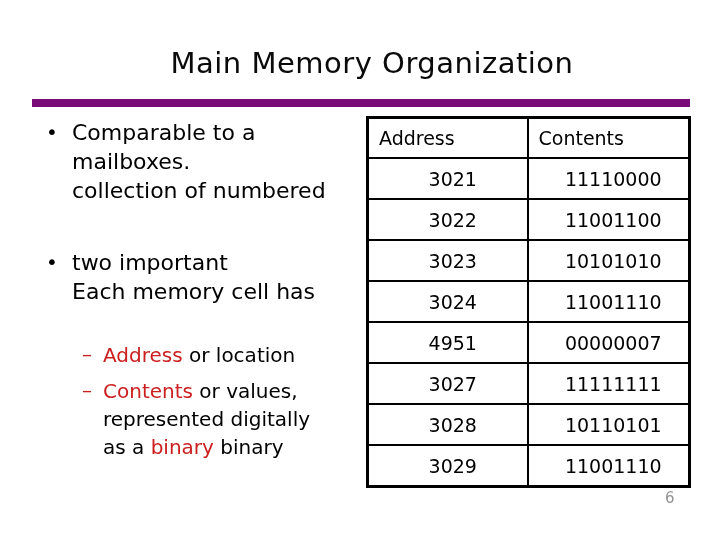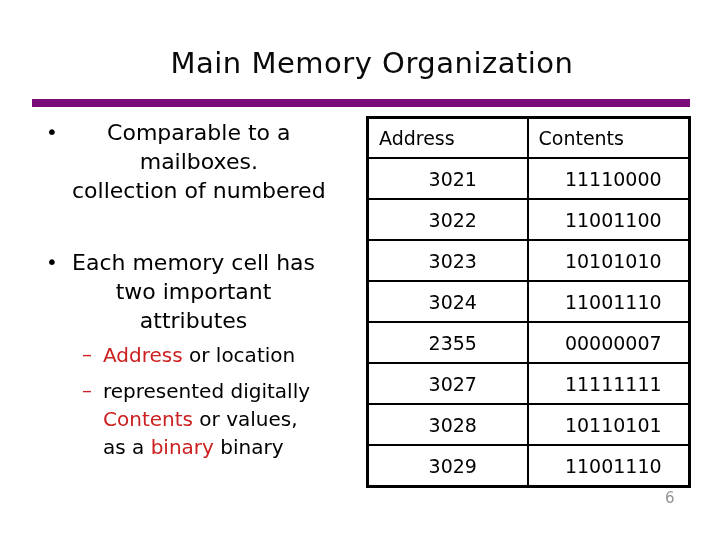--- a/index.html
+++ b/index.html
@@ -16,21 +16,21 @@
     position:absolute;left:32px;top:99px;width:658px;height:8px;
     background:var(--accent,#7A0C7A);
   }
   .bullet{
     position:absolute;left:44px;padding-left:28px;
     font-size:22px;line-height:29px;
   }
   .b1{top:118px;}
   .b2{top:248px;}
   .dot{position:absolute;left:2px;top:0;font-size:20px;}
-  .bline{display:block;white-space:nowrap;text-align:center;}
+  .bline{display:block;white-space:nowrap;}
   .sub{
     position:absolute;left:82px;padding-left:21px;
     font-size:20px;line-height:28px;
   }
   .s1{top:341px;}
   .s2{top:377px;}
   .dash{position:absolute;left:0;top:-1px;color:var(--red,#CC2020);}
   .red{color:var(--red,#CC2020);}
   .sline{display:block;white-space:nowrap;}
   table.mem{
@@ -61,34 +61,33 @@
 
   <div class="bullet b1">
     <span class="dot">•</span>
     <span class="bline">Comparable to a</span>
     <span class="bline">mailboxes.</span>
     <span class="bline">collection of numbered</span>
   </div>
 
   <div class="bullet b2">
     <span class="dot">•</span>
+    <span class="bline">two important</span>
     <span class="bline">Each memory cell has</span>
-    <span class="bline">two important</span>
-    <span class="bline">attributes</span>
   </div>
 
   <div class="sub s1">
     <span class="dash">–</span>
     <span class="sline"><span class="red">Address</span><span> or location</span></span>
   </div>
 
   <div class="sub s2">
     <span class="dash">–</span>
+    <span class="sline"><span class="red">Contents</span><span> or values,</span></span>
     <span class="sline">represented digitally</span>
-    <span class="sline"><span class="red">Contents</span><span> or values,</span></span>
     <span class="sline"><span>as a </span><span class="red">binary</span><span> binary</span></span>
   </div>
 
   <table class="mem">
     <colgroup>
         <col style="width:160px">
         <col style="width:162px">
       </colgroup>
     <thead>
       <tr>
@@ -107,21 +106,21 @@
         </tr>
         <tr>
           <td>3023</td>
           <td>10101010</td>
         </tr>
         <tr>
           <td>3024</td>
           <td>11001110</td>
         </tr>
         <tr>
-          <td>2355</td>
+          <td>4951</td>
           <td>00000007</td>
         </tr>
         <tr>
           <td>3027</td>
           <td>11111111</td>
         </tr>
         <tr>
           <td>3028</td>
           <td>10110101</td>
         </tr>

